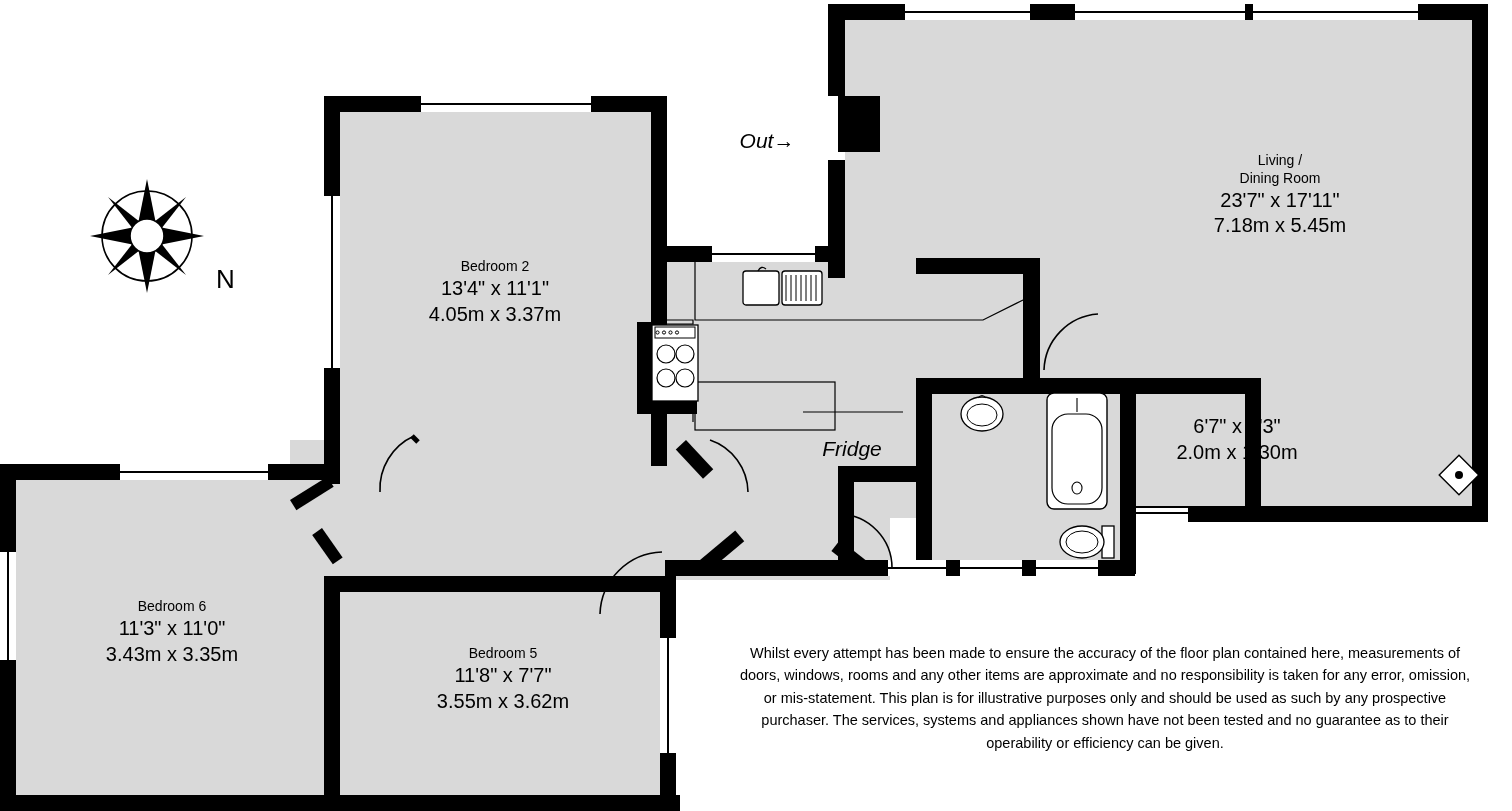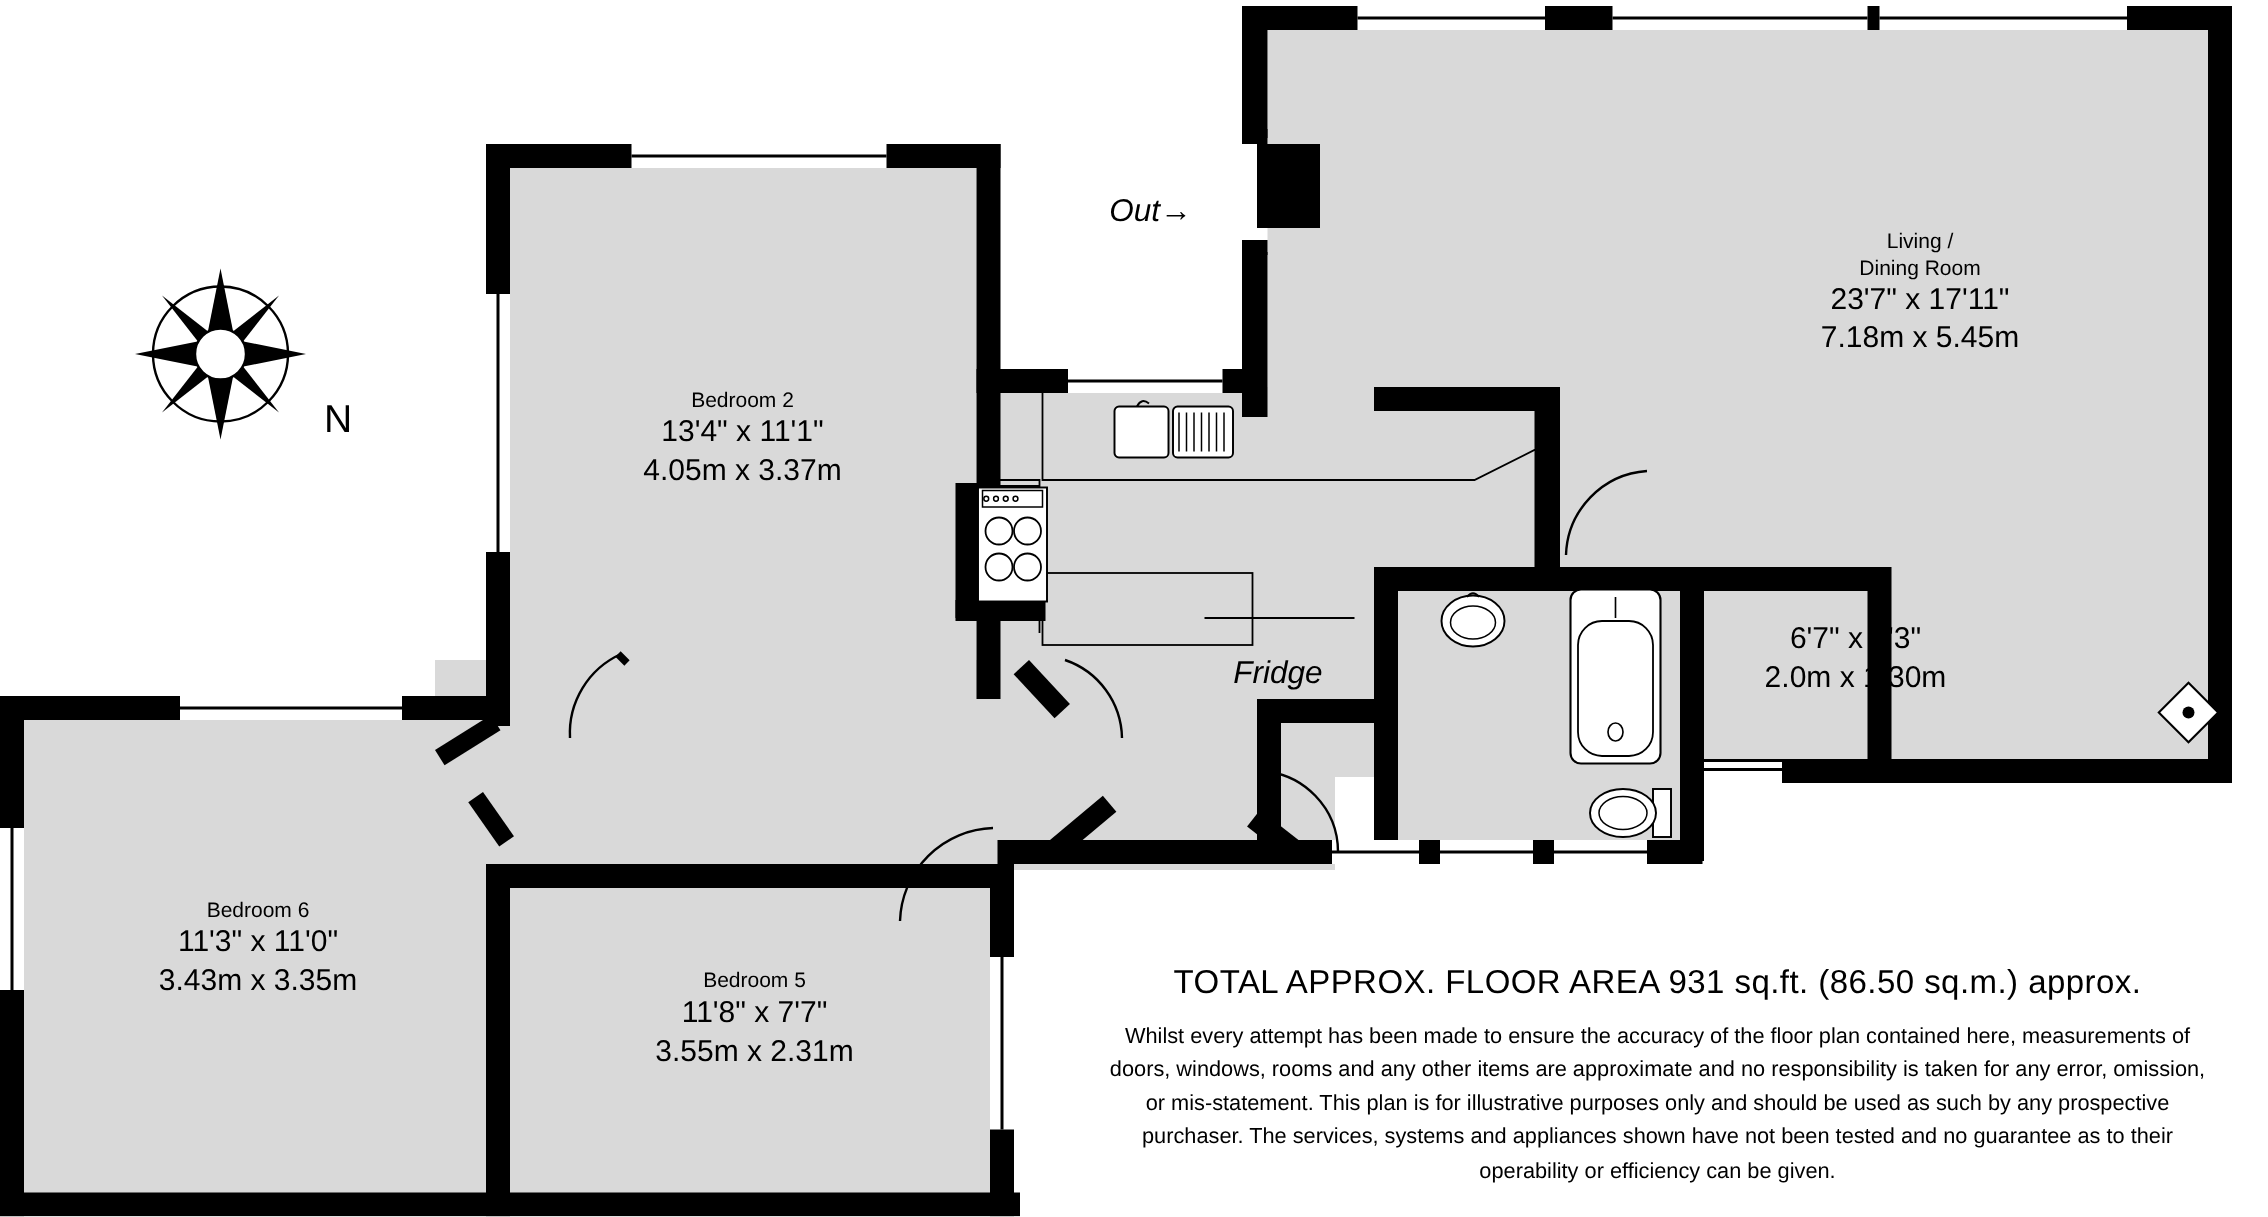--- a/index.html
+++ b/index.html
@@ -298,21 +298,20 @@
 
   <div class="label" style="left:32px; top:598px; width:280px;">
     <span class="ln room-name">Bedroom 6</span>
     <span class="ln room-dim">11'3" x 11'0"</span>
     <span class="ln room-dim">3.43m x 3.35m</span>
   </div>
 
   <div class="label" style="left:358px; top:645px; width:290px;">
     <span class="ln room-name">Bedroom 5</span>
     <span class="ln room-dim">11'8" x 7'7"</span>
-    <span class="ln room-dim">3.55m x 2.31m</span>
+    <span class="ln room-dim">3.55m x 3.62m</span>
   </div>
 
   <div class="footer" style="left:735px; top:642px; width:740px;">
-    <div class="total">TOTAL APPROX. FLOOR AREA 931 sq.ft. (86.50 sq.m.) approx.</div>
     <div class="disc">Whilst every attempt has been made to ensure the accuracy of the floor plan contained here, measurements of doors, windows, rooms and any other items are approximate and no responsibility is taken for any error, omission, or mis-statement. This plan is for illustrative purposes only and should be used as such by any prospective purchaser. The services, systems and appliances shown have not been tested and no guarantee as to their operability or efficiency can be given.</div>
   </div>
 
 </div>
 
 </body></html>

